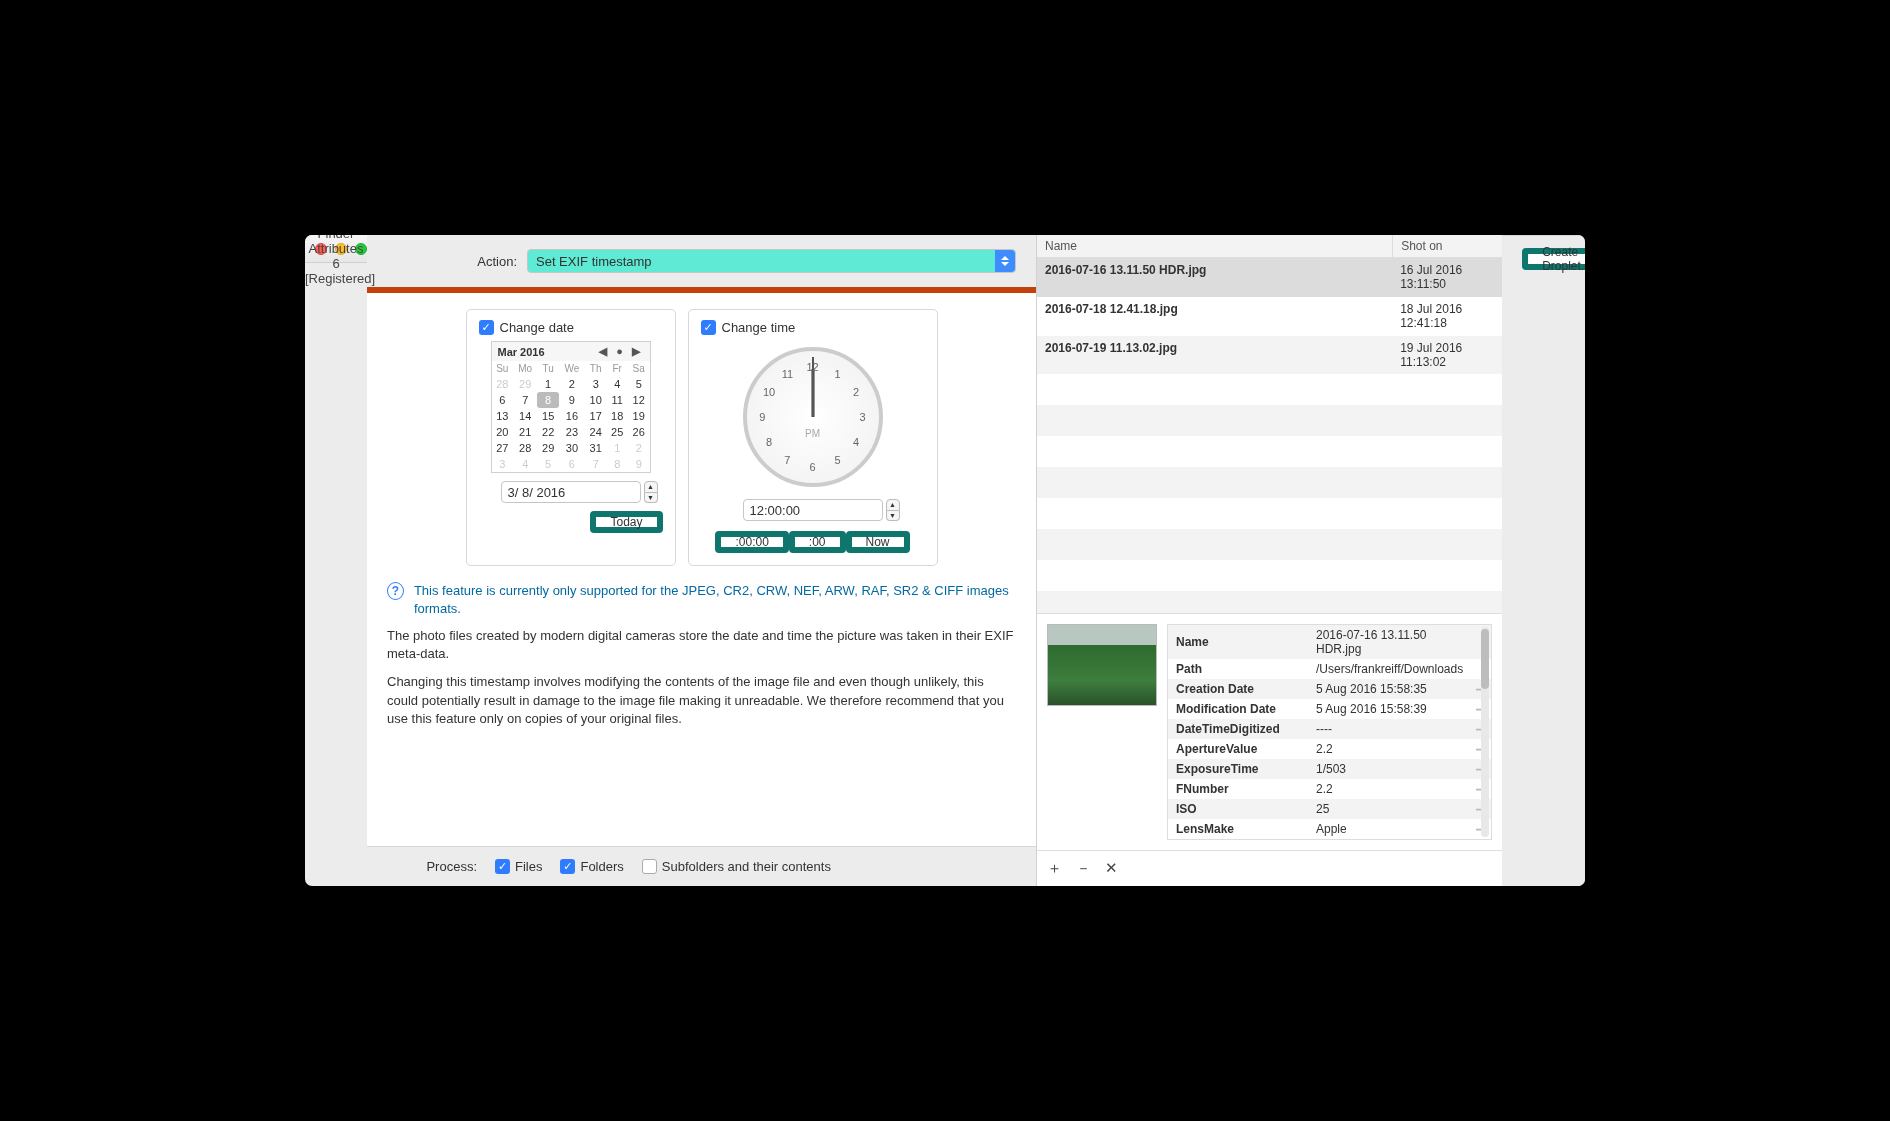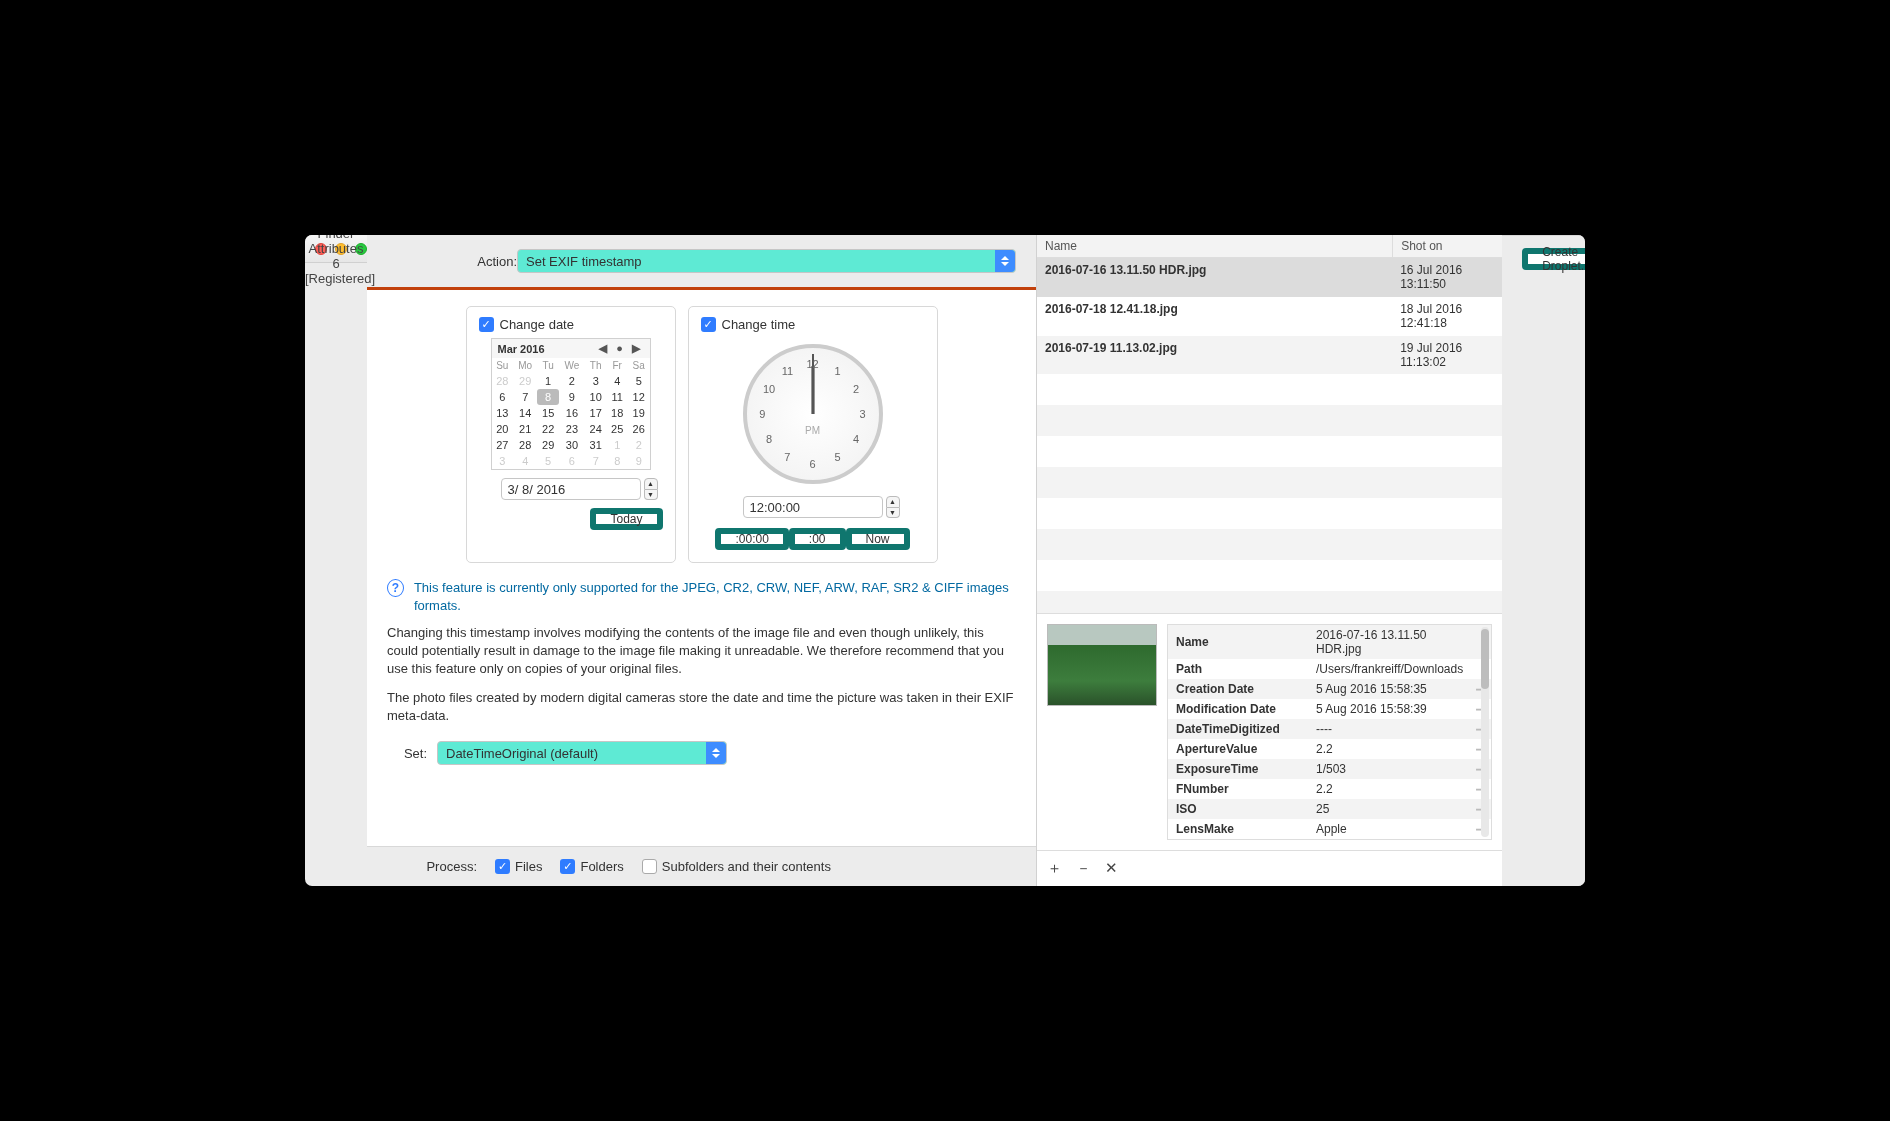--- a/index.html
+++ b/index.html
@@ -42,23 +42,23 @@
     border-right: 1px solid #d1d1d1;
     display:flex; flex-direction:column;
   }
   .right {
     flex:1;
     display:flex; flex-direction:column;
     background:#fff;
   }
   .action-row {
     padding: 14px 20px 14px 0;
-    display:flex; align-items:center; 
+    display:flex; align-items:center; gap:10px;
     background:#ececec;
-    border-bottom:3px solid #c2410c;
+    border-bottom:6px solid #c2410c;
   }
   .label-r { width: 150px; text-align:right; }
   .select {
     flex:1; height:24px; background:#5eead4; border:1px solid #c6c6c6;
     border-radius:4px; display:flex; align-items:center; padding:0 8px;
     position:relative;
   }
   .select .caret {
     position:absolute; right:0; top:0; bottom:0; width:20px;
     background:#3e8cff; border-radius:0 4px 4px 0;
@@ -296,29 +296,22 @@
               <span class="btn">:00</span>
               <span class="btn">Now</span>
             </div>
           </div>
         </div>
 
         <div class="info-row">
           <div class="info-icon">?</div>
           <div class="info-text">This feature is currently only supported for the JPEG, CR2, CRW, NEF, ARW, RAF, SR2 &amp; CIFF images formats.</div>
         </div>
+        <div class="para">The photo files created by modern digital cameras store the date and time the picture was taken in their EXIF meta-data.</div>
         <div class="para">Changing this timestamp involves modifying the contents of the image file and even though unlikely, this could potentially result in damage to the image file making it unreadable. We therefore recommend that you use this feature only on copies of your original files.</div>
-        <div class="para">The photo files created by modern digital cameras store the date and time the picture was taken in their EXIF meta-data.</div>
-        <div class="set-row">
-          <div class="label-r">Set:</div>
-          <div class="select" style="flex:0 0 290px;">
-            <span>DateTimeOriginal (default)</span>
-            <span class="caret"></span>
-          </div>
-        </div>
       </div>
 
       <div class="process-row">
         <div class="label-r" style="width:90px;">Process:</div>
         <div class="chk-wrap">
             <span class="chk">✓</span>
             <span>Files</span>
           </div>
         <div class="chk-wrap">
             <span class="chk">✓</span>

